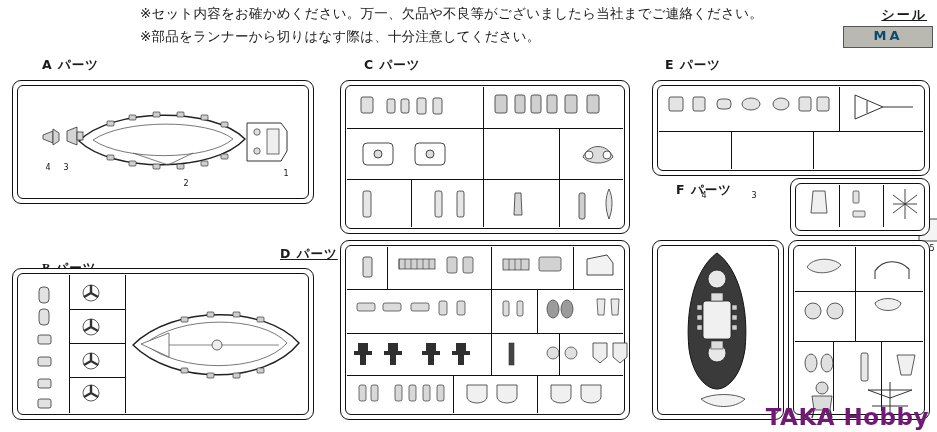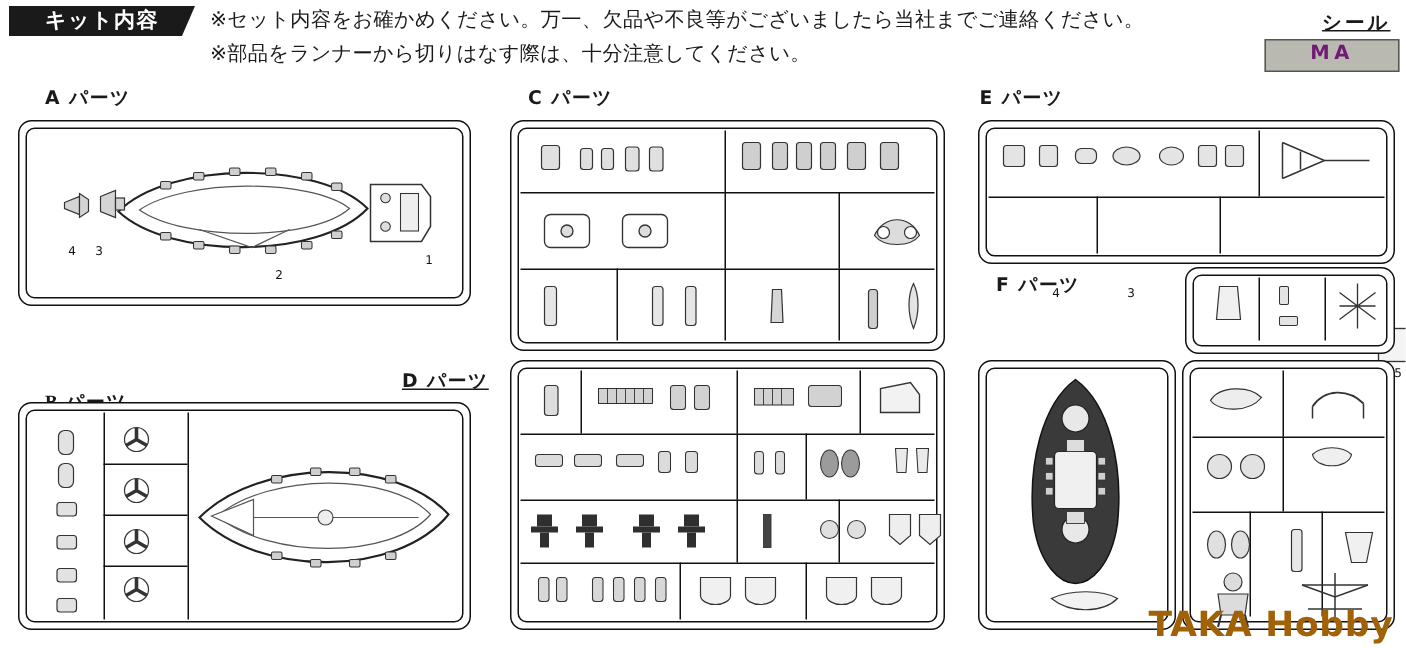--- a/index.html
+++ b/index.html
@@ -33,57 +33,56 @@
   }
 
   
   #seal-title{right:10px;top:6px;font-size:13px;font-weight:bold;letter-spacing:2px;text-decoration:underline;}
   #seal-box{
     left:843px;top:26px;width:88px;height:20px;
     background:#b9b9b1;border:1px solid #555;
   }
   #seal-box .sealtxt{
     position:absolute;left:0;top:1px;width:88px;text-align:center;
-    font-size:13px;font-weight:bold;color:#701a75;letter-spacing:3px;
+    font-size:13px;font-weight:bold;color:#0c4a6e;letter-spacing:3px;
   }
 
   
   .frame{
     border:1.6px solid #111;
     border-radius:9px;
     background:#ffffff;
   }
   .frame-inner{
     position:absolute;left:4px;top:4px;right:4px;bottom:4px;
     border:1px solid #111;border-radius:6px;
   }
   .grp-label{
-    font-size:12.5px;font-weight:bold;letter-spacing:1px;
+    font-size:12.5px;font-weight:bold;letter-spacing:1px;margin-left:12px;
   }
 
   
   .vline{position:absolute;background:#111;width:1px;}
   .hline{position:absolute;background:#111;height:1px;}
 
   .num{font-size:8px;color:#111;text-align:center;}
 
   
   #watermark{
     right:8px;bottom:2px;
-    font-size:23px;font-weight:bold;color:#a16207;
+    font-size:23px;font-weight:bold;color:#701a75;
     font-family:"DejaVu Sans", sans-serif;letter-spacing:.5px;
   }
   svg{display:block;overflow:visible;}
 </style>
 </head>
 <body>
 
 <div class="abs" id="header-bar">
 
-  <div class="abs" id="kit-contents-tag">キット内容</div>
 
   <div class="abs" id="header-note-2">
     <span>※部品をランナーから切りはなす際は、十分注意してください。</span>
   </div>
   <div class="abs" id="header-note-1">
     <span>※セット内容をお確かめください。万一、欠品や不良等がございましたら当社までご連絡ください。</span>
   </div>
 
   <div class="abs" id="seal-title">シール</div>
   <div class="abs" id="seal-box">

